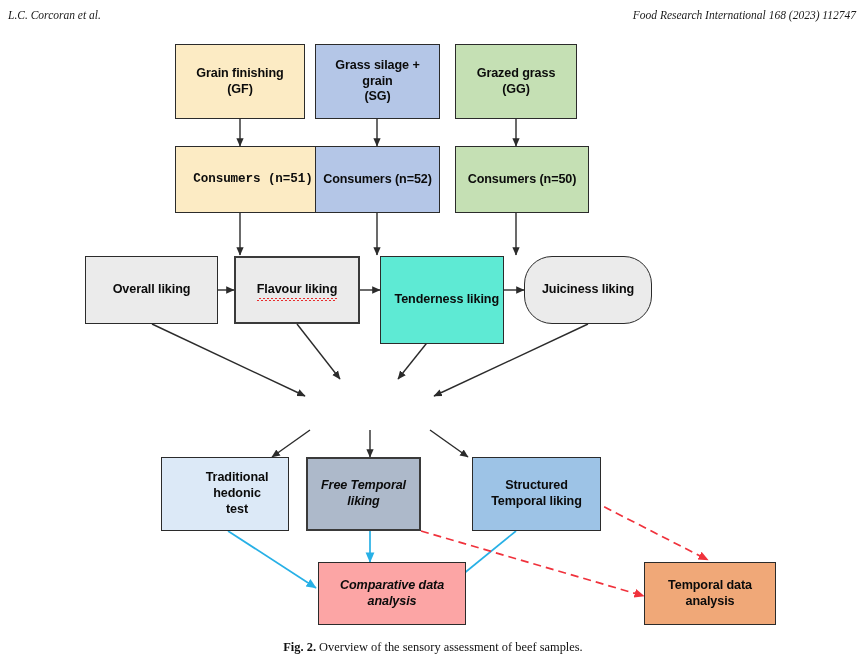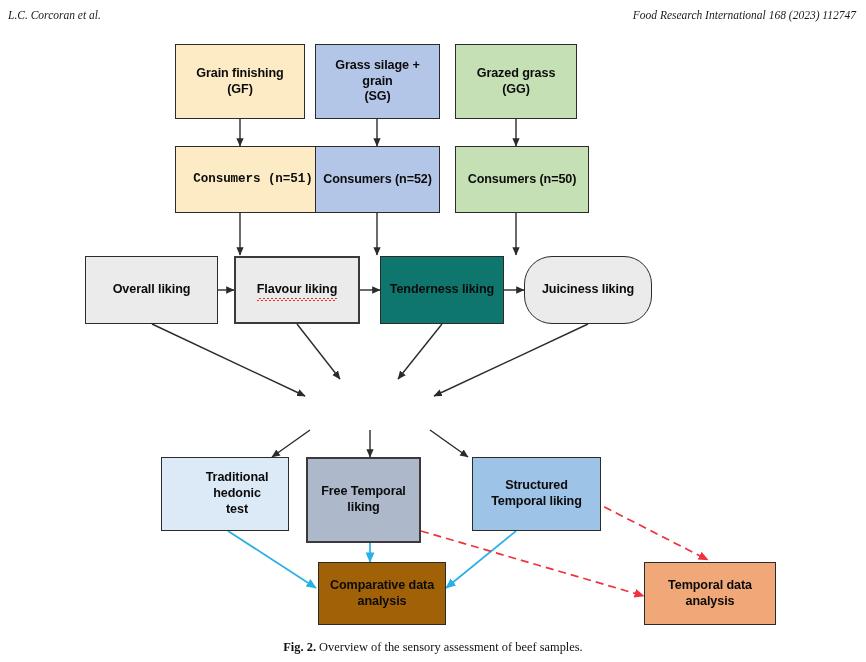--- a/index.html
+++ b/index.html
@@ -180,48 +180,48 @@
   </div>
 
   <div class="node" style="left:85px; top:256px; width:133px; height:68px; background:#EBEBEB;">
     <span>Overall liking</span>
   </div>
   <div class="node thick" style="left:234px; top:256px; width:126px; height:68px; background:#EBEBEB;">
     <div class="label">
       <span class="squiggle w-flavour">Flavour</span><span> liking</span>
     </div>
   </div>
-  <div class="node" style="left:380px; top:256px; width:124px; height:68px; background:#0f766e;">
+  <div class="node" style="left:380px; top:256px; width:124px; height:88px; background:#5eead4;justify-content:flex-end;">
     <span>Tenderness liking</span>
   </div>
   <div class="node" style="left:524px; top:256px; width:128px; height:68px; background:#EBEBEB;border-radius:28px;">
     <span>Juiciness liking</span>
   </div>
 
 
   <div class="node" style="left:161px; top:457px; width:128px; height:74px; background:#DCE9F7;padding-left:28px;">
     <div>
       <span>Traditional hedonic</span><br>
       <span>test</span>
     </div>
   </div>
-  <div class="node thick" style="left:306px; top:457px; width:115px; height:86px; background:#ADB9CA;">
+  <div class="node thick" style="left:306px; top:457px; width:115px; height:74px; background:#ADB9CA;font-style:italic;">
     <div>
       <span>Free Temporal</span><br>
       <span>liking</span>
     </div>
   </div>
   <div class="node" style="left:452px; top:457px; width:129px; height:74px; background:#9DC3E6;margin-left:20px;">
     <div>
       <span>Structured</span><br>
       <span>Temporal liking</span>
     </div>
   </div>
 
-  <div class="node" style="left:318px; top:562px; width:128px; height:63px; background:#a16207;">
+  <div class="node" style="left:318px; top:562px; width:148px; height:63px; background:#fca5a5;font-style:italic;">
     <div>
       <span>Comparative data</span><br>
       <span>analysis</span>
     </div>
   </div>
   <div class="node" style="left:644px; top:562px; width:132px; height:63px; background:#F0A878;">
     <div>
       <span>Temporal data</span><br>
       <span>analysis</span>
     </div>

